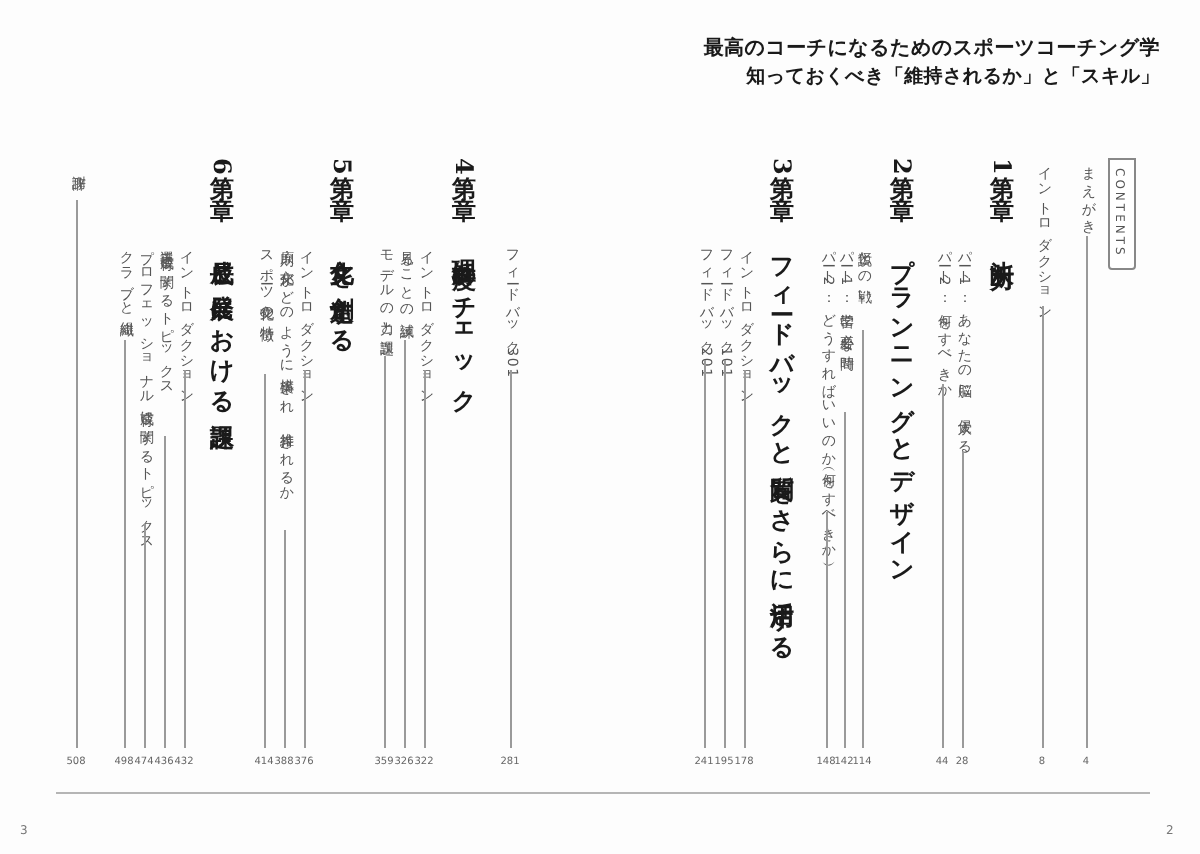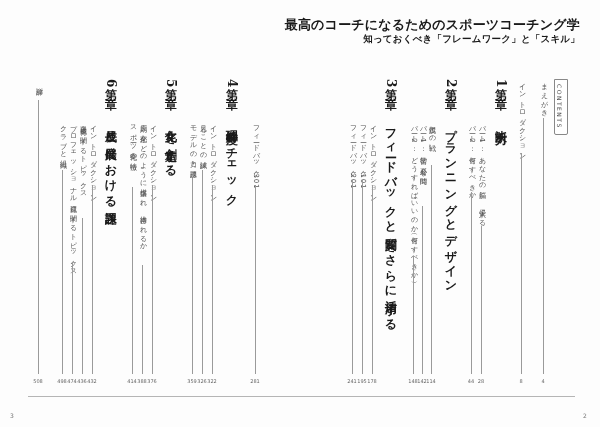--- a/index.html
+++ b/index.html
@@ -2,21 +2,21 @@
 <html><head>
 <meta charset="utf-8">
 <style>
   * { margin: 0; padding: 0; box-sizing: border-box; }
   html, body { width: 600px; height: 427px; background: #ffffff; overflow: hidden; }
   body { position: relative; font-family: "DejaVu Serif", "Liberation Serif", serif; color: #222; }
 
   .spread { position: absolute; left: 0; top: 0; width: 600px; height: 427px; background: #fdfdfd; }
 
   .header { position: absolute; right: 20px; top: 18px; text-align: right; font-family: "DejaVu Sans", "Liberation Sans", sans-serif; font-weight: bold; color: #1a1a1a; }
-  .header .l1 { font-size: 13px; line-height: 14px; letter-spacing: 0.2px; }
+  .header .l1 { font-size: 10px; line-height: 14px; letter-spacing: 0.2px; }
   .header .l2 { font-size: 9.5px; line-height: 14px; letter-spacing: 0.2px; }
 
   .contents-tag { position: absolute; left: 554px; top: 79px; width: 14px; height: 56px; border: 1px solid #888; border-radius: 0 0 2px 2px; background: #fff; }
   .contents-tag span { position: absolute; left: 1px; top: 4px; writing-mode: vertical-rl; font-family: "DejaVu Sans", "Liberation Sans", sans-serif; font-size: 6px; letter-spacing: 1.5px; color: #555; }
 
   .col { position: absolute; top: 78px; writing-mode: vertical-rl; }
   .entry-text { font-size: 7px; color: #555; letter-spacing: 0.8px; font-family: "DejaVu Sans", "Liberation Sans", sans-serif; }
   .entry-line { position: absolute; width: 1px; background: #9a9a9a; }
   .page-num { position: absolute; top: 378px; font-size: 5px; color: #666; font-family: "DejaVu Sans", "Liberation Sans", sans-serif; transform: translateX(-50%); white-space: nowrap; }
 
@@ -26,21 +26,21 @@
   .footer-rule { position: absolute; left: 28px; top: 396px; width: 547px; height: 1px; background: #b5b5b5; }
   .folio { position: absolute; top: 412px; font-size: 6px; color: #777; font-family: "DejaVu Sans", "Liberation Sans", sans-serif; }
 </style>
 </head>
 <body>
 
 <div class="spread">
 
   <div class="header">
     <div class="l1">最高のコーチになるためのスポーツコーチング学</div>
-    <div class="l2">知っておくべき「フレームワーク」と「スキル」</div>
+    <div class="l2">知っておくべき「維持されるか」と「スキル」</div>
   </div>
 
   <div class="contents-tag">
     <span>CONTENTS</span>
   </div>
 
   <div class="col entry-text" style="left:539px;">まえがき</div>
   <div class="entry-line" style="left:543px; top:118px; height:256px;"></div>
   <div class="page-num" style="left:543px;">4</div>
 

